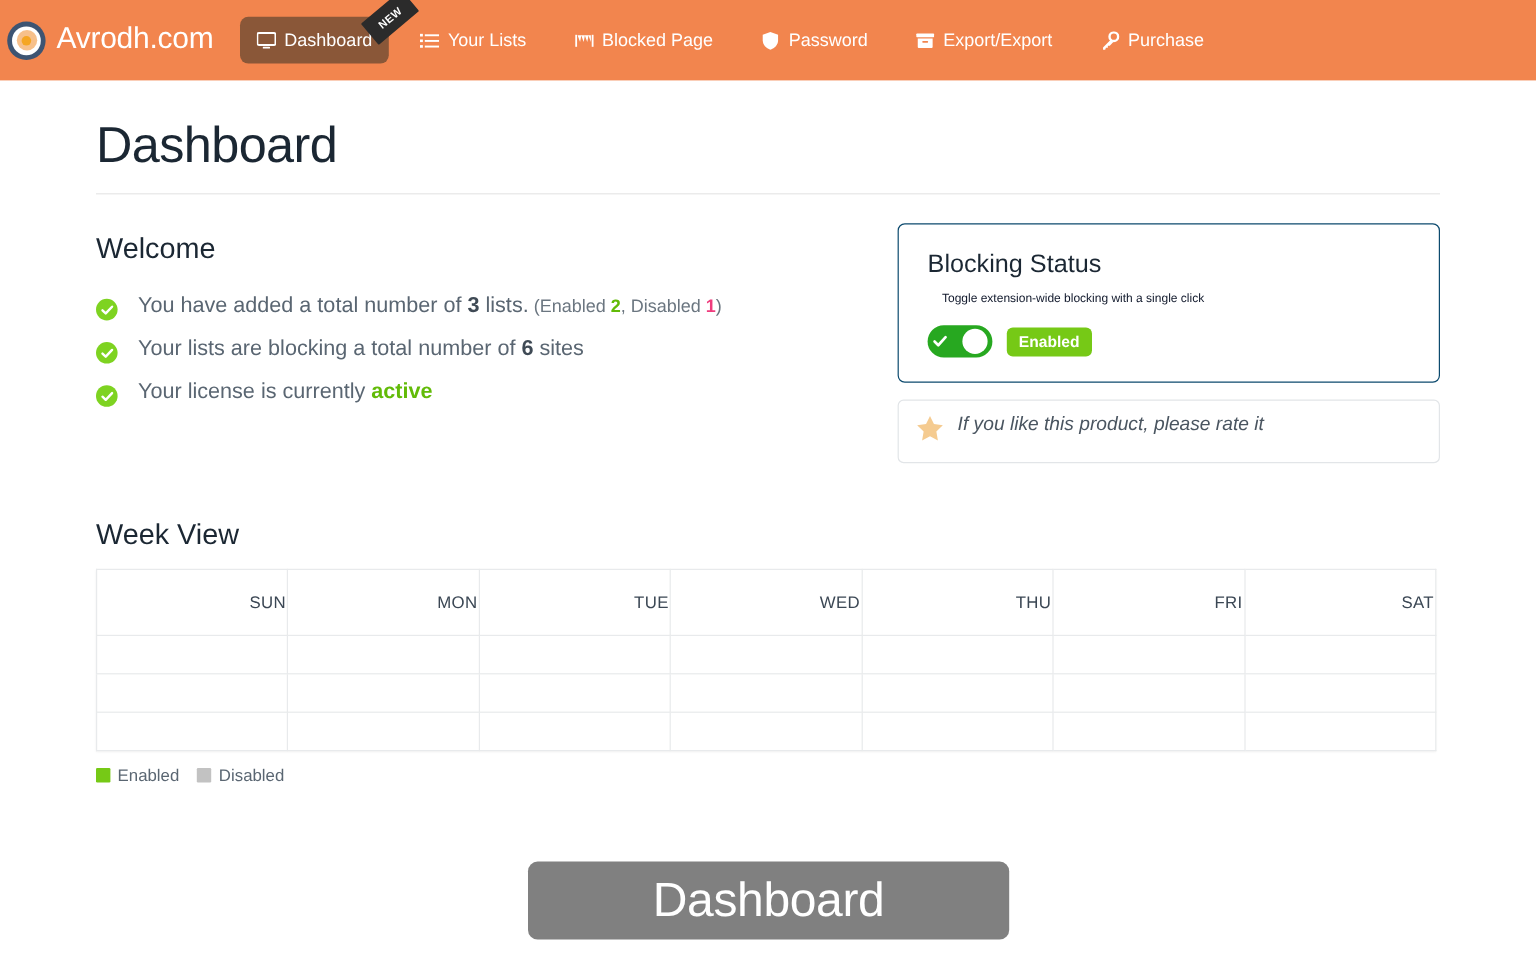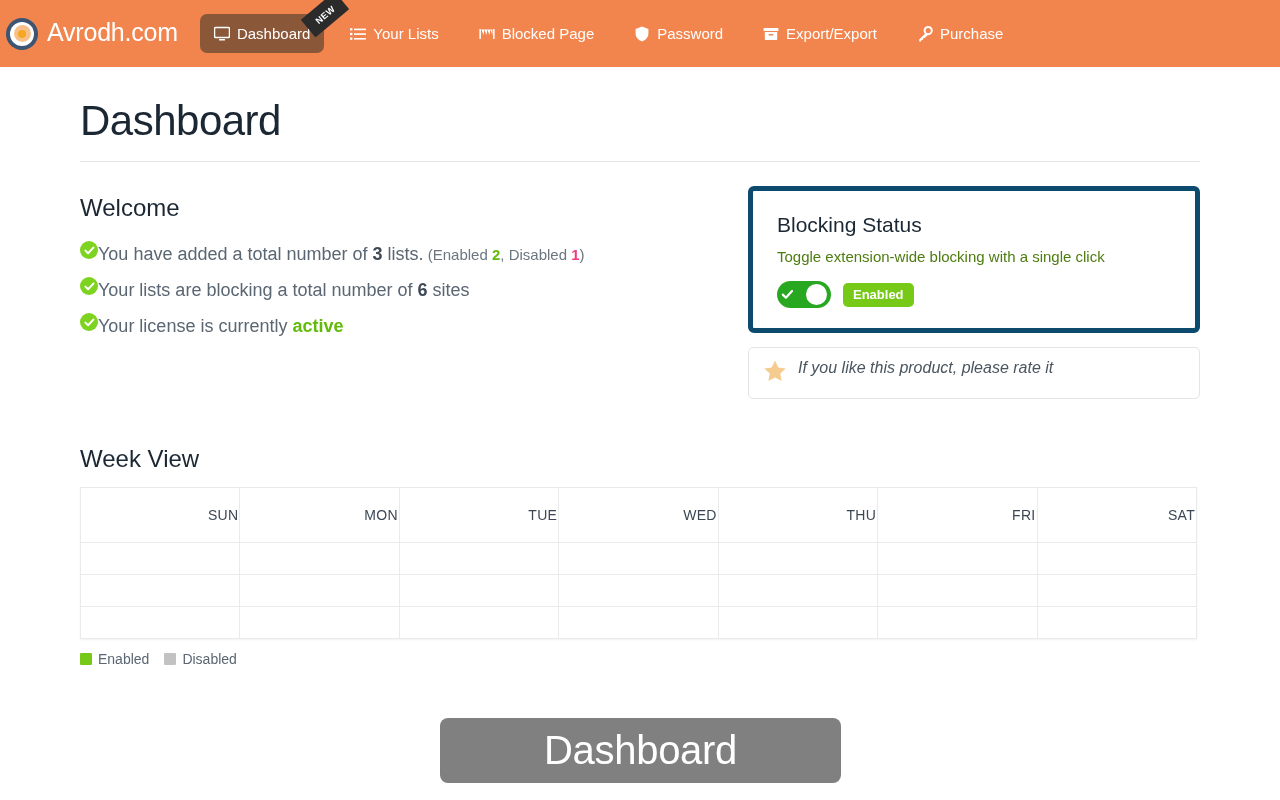--- a/index.html
+++ b/index.html
@@ -128,22 +128,22 @@
   h2.section-title {
     font-size: 24px;
     font-weight: normal;
     color: #1b2733;
     margin: 0 0 14px 0;
   }
 
   ul.welcome-list { list-style: none; margin: 0; padding: 0; }
   ul.welcome-list li {
     display: flex;
-    align-items: flex-start;
-    gap: 0;
+    align-items: flex-end;
+    gap: 17px;
     font-size: 18px;
     color: #5a6672;
     padding: 5px 0;
     line-height: 1.45;
   }
   .check-icon {
     width: 18px; height: 18px;
     border-radius: 50%;
     background: #7ed321;
     flex: 0 0 auto;
@@ -151,35 +151,35 @@
   }
   .check-icon svg { display: block; }
   .num-strong { color: #3f4a55; font-weight: bold; }
   .paren { font-size: 15px; color: #6b7680; }
   .green-num { color: #62bb08; font-weight: bold; }
   .pink-num  { color: #ef3c7d; font-weight: bold; }
   .active-word { color: #62bb08; font-weight: bold; }
 
   
   .card {
-    border: 5px solid #0c4a6e;
+    border: 1px solid #0c4a6e;
     border-radius: 6px;
     background: #ffffff;
     padding: 22px 24px 20px 24px;
   }
   .card h3 {
     font-size: 21px;
     font-weight: normal;
     color: #1b2733;
     margin: 0 0 11px 0;
   }
   .card p.card-sub {
-    font-size: 15px;
-    color: #4d7c0f;
-    margin: 0 0 16px 0;
+    font-size: 10px;
+    color: #0f172a;
+    margin: 0 0 16px 12px;
   }
   .toggle-row { display: flex; align-items: center; gap: 12px; }
   .toggle {
     width: 54px; height: 27px;
     border-radius: 14px;
     background: #27a820;
     display: flex;
     align-items: center;
     justify-content: space-between;
     padding: 0 4px;

